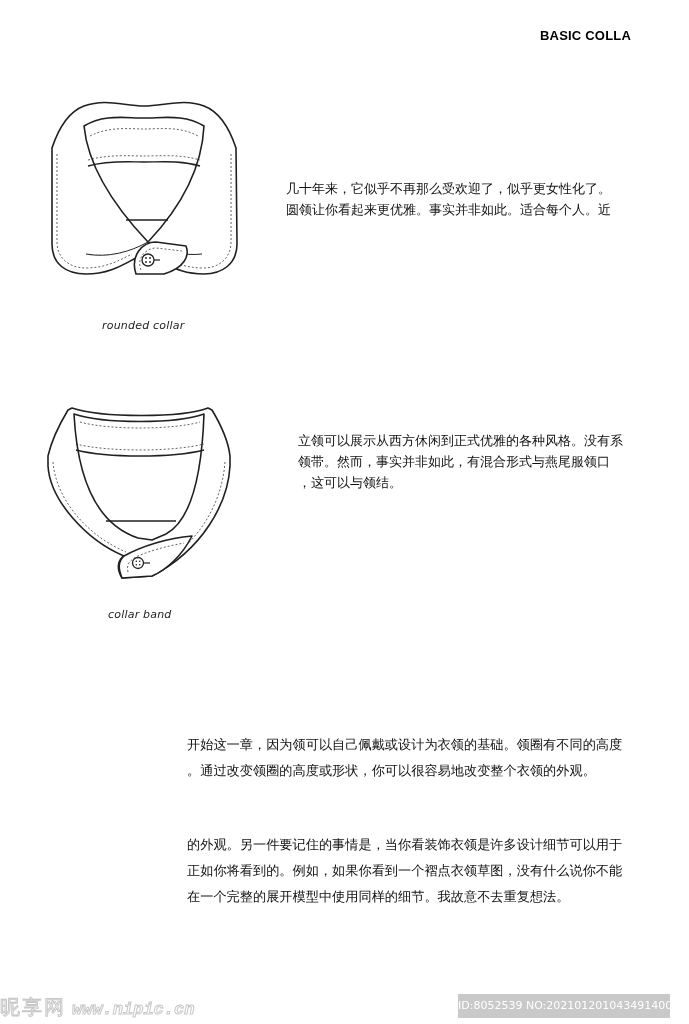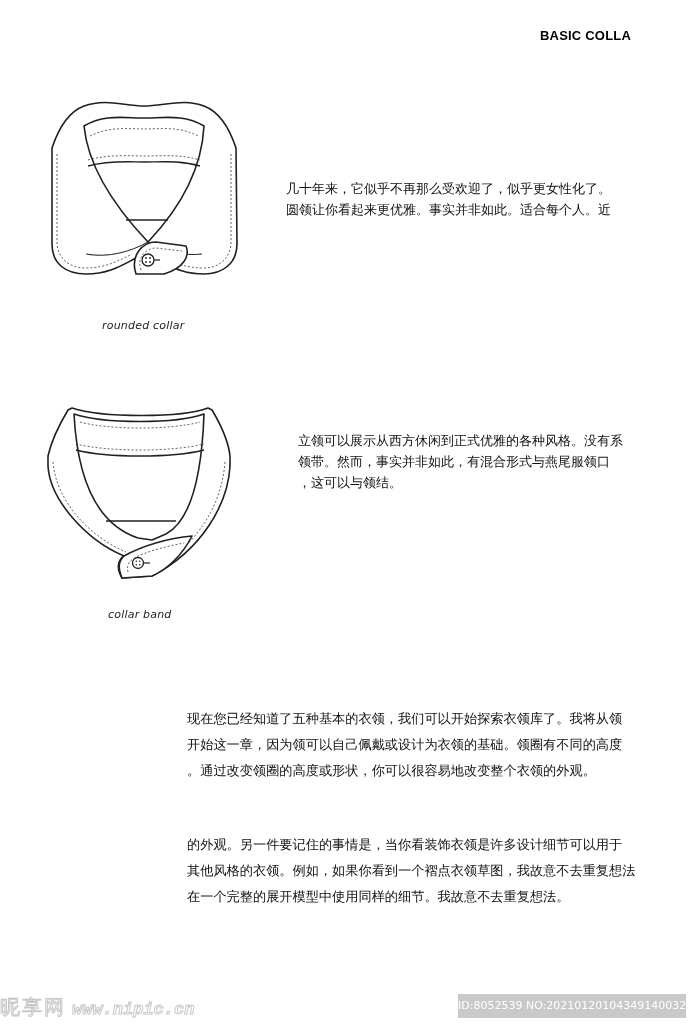--- a/index.html
+++ b/index.html
@@ -22,21 +22,21 @@
   }
   .desc p { margin: 0; }
   .body-text { position: absolute; left: 187px; width: 490px; font-size: 13.2px; line-height: 26px; color: #111; }
   .body-text p { margin: 0 0 14px 0; }
   .wm-left {
     position: absolute; left: 0; top: 994px; font-family: Liberation Mono, monospace; font-size: 20px;
     color: transparent; -webkit-text-stroke: 1px #c8c8c8; letter-spacing: 2px; white-space: nowrap;
   }
   .wm-left .url { font-size: 17px; font-style: italic; font-weight: bold; margin-left: 6px; letter-spacing: 0; }
   .wm-right {
-    position: absolute; left: 458px; top: 994px; width: 228px; height: 24px; background: #c9c9c9; color: #fff;
+    position: absolute; left: 458px; top: 994px; width: 212px; height: 24px; background: #c9c9c9; color: #fff;
     font-family: "DejaVu Sans", sans-serif; font-size: 11px; line-height: 24px; text-align: center; white-space: nowrap;
   }
 </style>
 </head>
 <body>
 
 <div class="header-title">BASIC COLLA</div>
 
 <div class="illus" style="left:44px; top:96px;">
   <svg width="200" height="200" viewBox="0 0 200 200" fill="none" stroke="#231f20" stroke-width="1.6" stroke-linejoin="round">
@@ -104,28 +104,28 @@
 <div class="caption" style="left:108px; top:608px;">collar band</div>
 
 <div class="desc" style="left:298px; top:430px;">
   <p>立领可以展示从西方休闲到正式优雅的各种风格。没有系</p>
   <p>领带。然而，事实并非如此，有混合形式与燕尾服领口</p>
   <p>，这可以与领结。</p>
 </div>
 
 <div class="body-text" style="top:706px;">
   <p>
-    <span>现在您已经知道了五种基本的衣领，我们可以开始探索衣领库了。我将从领</span><br>
+    <br>
     <span>开始这一章，因为领可以自己佩戴或设计为衣领的基础。领圈有不同的高度</span><br>
     <span>。通过改变领圈的高度或形状，你可以很容易地改变整个衣领的外观。</span>
   </p>
   <p style="margin-top:22px;">
     <br>
     <span>的外观。另一件要记住的事情是，当你看装饰衣领是许多设计细节可以用于</span><br>
-    <span>其他风格的衣领。例如，如果你看到一个褶点衣领草图，我故意不去重复想法</span><br>
+    <span>正如你将看到的。例如，如果你看到一个褶点衣领草图，没有什么说你不能</span><br>
     <span>在一个完整的展开模型中使用同样的细节。我故意不去重复想法。</span>
   </p>
 </div>
 
 <div class="wm-left">
   <span>昵享网</span><span class="url">www.nipic.cn</span>
 </div>
 <div class="wm-right">ID:8052539 NO:20210120104349140032</div>
 
 </body></html>

